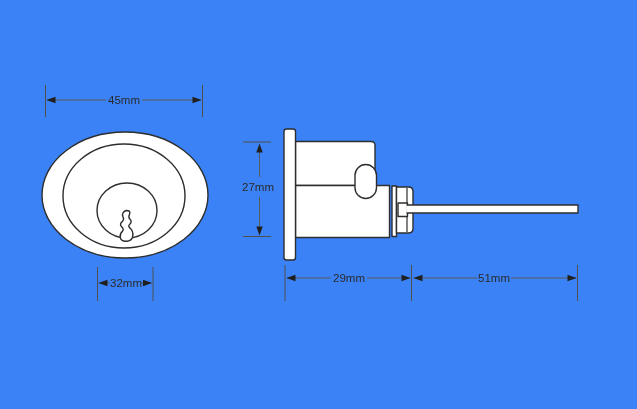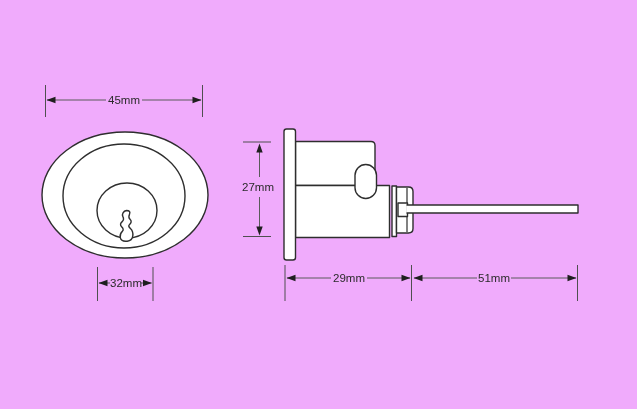--- a/index.html
+++ b/index.html
@@ -1,16 +1,16 @@
 <!DOCTYPE html>
 <html><head>
 <meta charset="utf-8">
 <style>
   html,body{margin:0;padding:0;background:#ffffff;}
-  .stage{position:relative;width:637px;height:409px;background:#f0abfc;overflow:hidden;
+  .stage{position:relative;width:637px;height:409px;background:#3b82f6;overflow:hidden;
          font-family:"Liberation Sans", sans-serif;}
   svg{display:block;}
   .part{fill:#ffffff;stroke:#2e2e2e;stroke-width:1.4;stroke-linejoin:round;}
   .part-open{fill:#ffffff;stroke:#2e2e2e;stroke-width:1.4;stroke-linejoin:round;}
   .edge{fill:none;stroke:#2e2e2e;stroke-width:1.2;}
   .dim-line{stroke:#5a5a5a;stroke-width:1;fill:none;}
   .ext-line{stroke:#4f4f4f;stroke-width:1;fill:none;}
   .arrow{fill:#1f1f1f;stroke:none;}
   .dim-text{font-family:"Liberation Sans", sans-serif;font-size:11.5px;fill:#2a2a2a;
             text-anchor:middle;}

